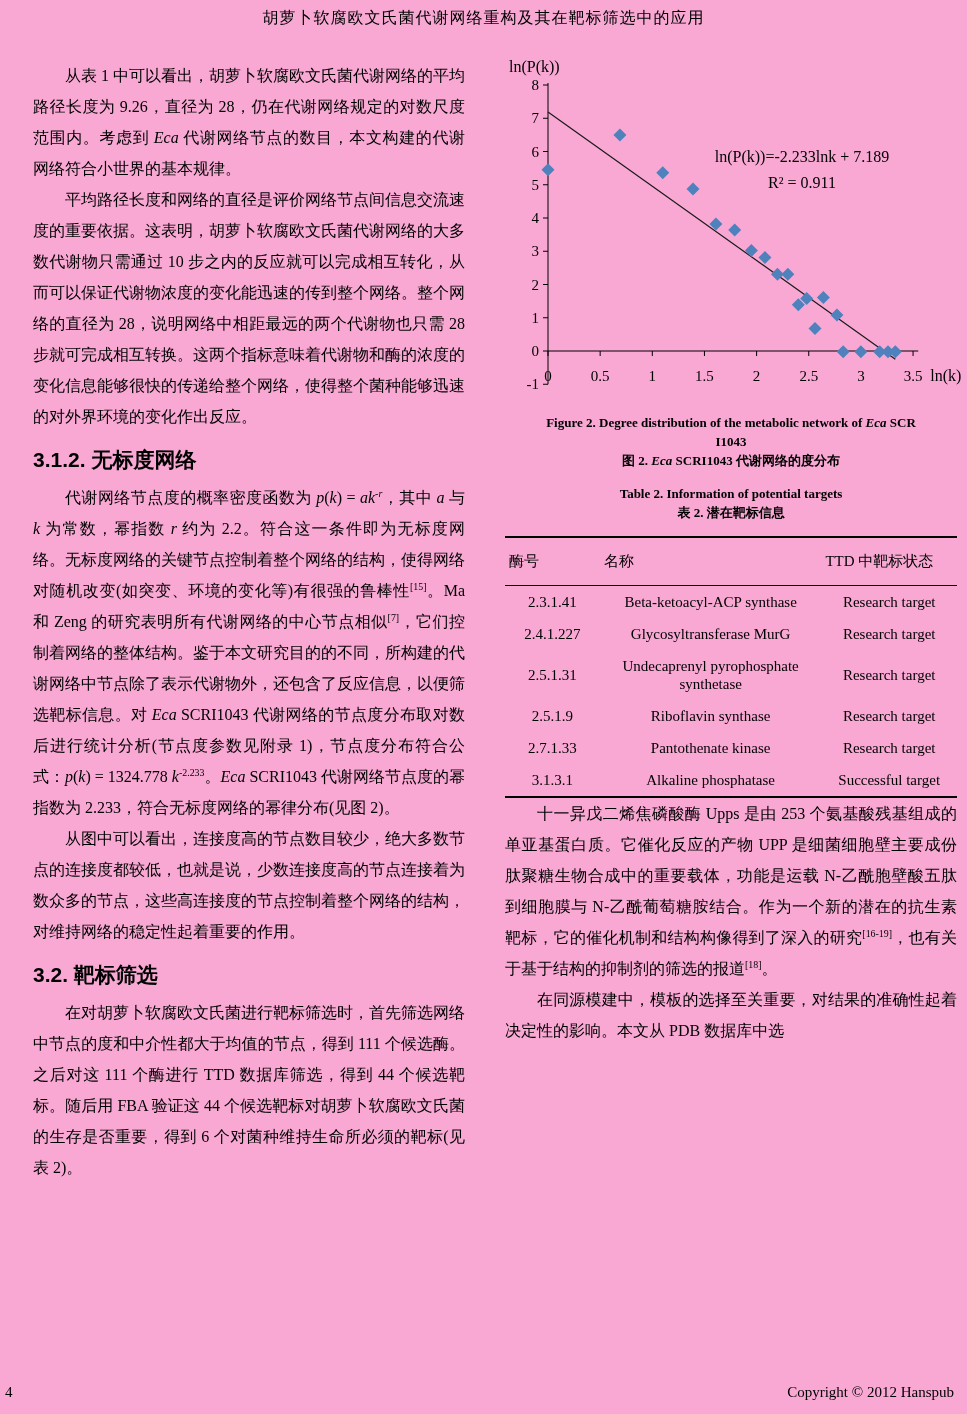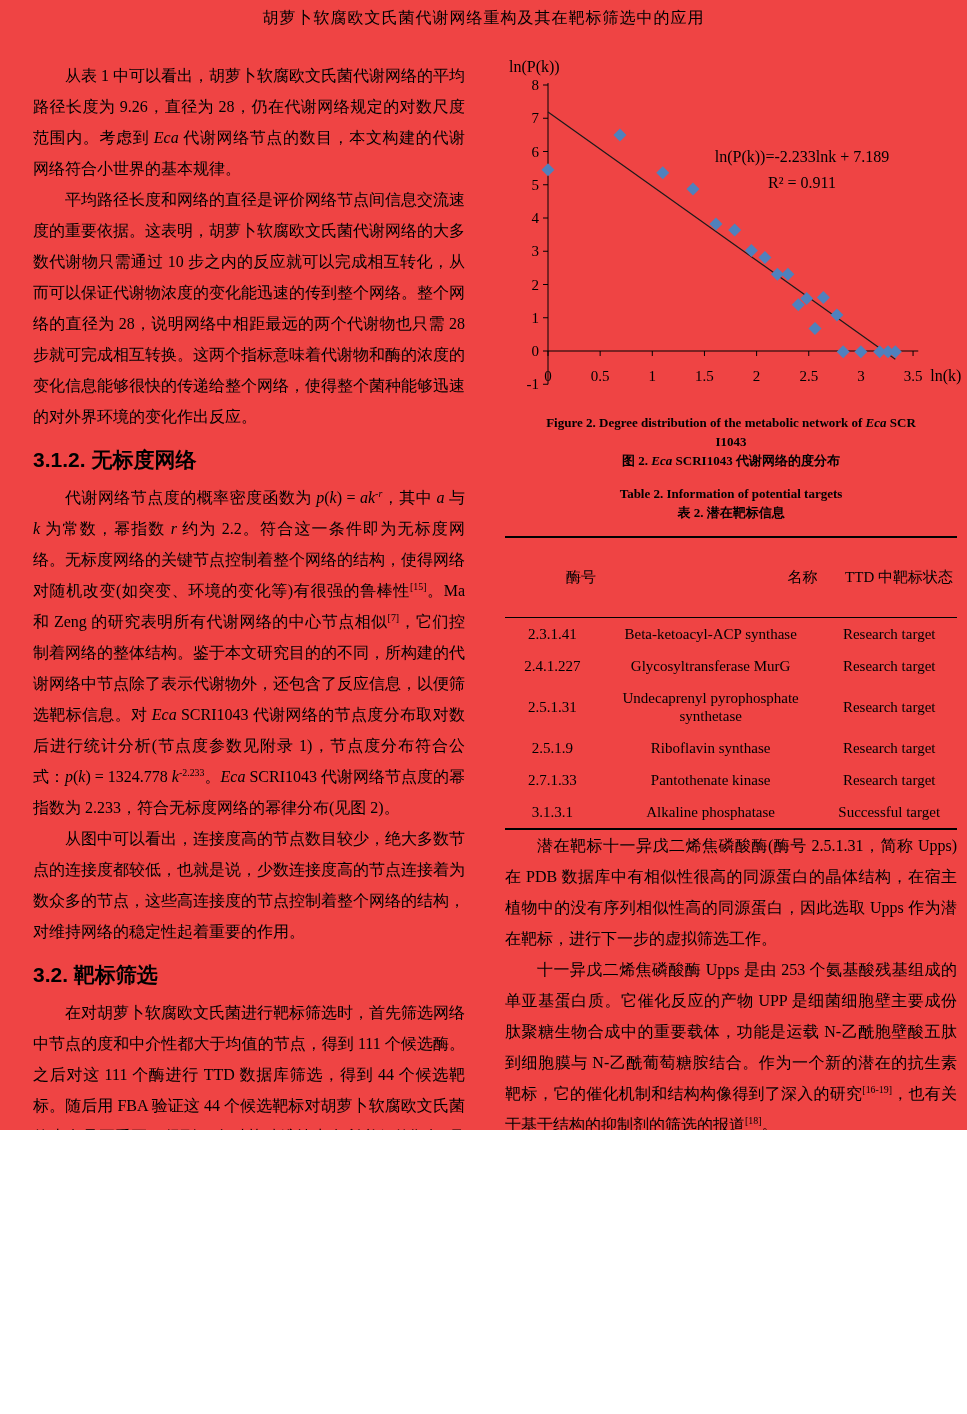--- a/index.html
+++ b/index.html
@@ -1,19 +1,19 @@
 <!DOCTYPE html>
 <html><head>
 <meta charset="utf-8">
 <style>
   html,body{margin:0;padding:0;background:#ffffff;}
   .page{
     position:relative;
-    width:967px;height:1130px;
-    background:#ef4444;
+    width:967px;height:1414px;
+    background:#f9a8d4;
     color:#000;
     font-family:"Liberation Serif","DejaVu Serif",serif;
     overflow:hidden;
   }
   .header-title{
     position:absolute;top:8px;left:0;width:100%;
     text-align:center;font-size:16px;letter-spacing:1px;
   }
   .col{position:absolute;top:56px;}
   .col-left{left:33px;width:432px;top:60px;}
@@ -36,21 +36,21 @@
   .fig-caption{margin-top:12px;}
   .tbl-caption{margin-top:14px;}
   table.targets{
     margin-top:14px;width:100%;
     border-collapse:collapse;
     border-top:2px solid #000;
     border-bottom:2px solid #000;
     font-size:15px;
   }
   table.targets thead tr{border-bottom:1px solid #000;}
-  table.targets th{font-weight:normal;padding:30px 4px;text-align:right;}
+  table.targets th{font-weight:normal;padding:14px 4px;text-align:left;}
   table.targets td{padding:7px 4px;text-align:center;line-height:18px;}
   table.targets .c1{width:21%;}
   table.targets .c2{width:49%;}
   table.targets .c3{width:30%;}
   .chart-wrap{width:462px;height:345px;}
   #chart-svg text{font-family:"Liberation Serif","DejaVu Serif",serif;fill:#000;}
   .r-para1{margin-top:30px;}
   .footer{
     position:absolute;top:1384px;left:5px;right:5px;
     font-size:15px;
@@ -196,21 +196,20 @@
             <td>Research target</td>
           </tr>
           <tr>
             <td>3.1.3.1</td>
             <td>Alkaline phosphatase</td>
             <td>Successful target</td>
           </tr>
         </tbody>
     </table>
 
-    <p class="body r-para1">潜在靶标十一异戊二烯焦磷酸酶(酶号 2.5.1.31，简称 Upps)在 PDB 数据库中有相似性很高的同源蛋白的晶体结构，在宿主植物中的没有序列相似性高的同源蛋白，因此选取 Upps 作为潜在靶标，进行下一步的虚拟筛选工作。</p>
     <p class="body">十一异戊二烯焦磷酸酶 Upps 是由 253 个氨基酸残基组成的单亚基蛋白质。它催化反应的产物 UPP 是细菌细胞壁主要成份肽聚糖生物合成中的重要载体，功能是运载 N-乙酰胞壁酸五肽到细胞膜与 N-乙酰葡萄糖胺结合。作为一个新的潜在的抗生素靶标，它的催化机制和结构构像得到了深入的研究<sup>[16-19]</sup>，也有关于基于结构的抑制剂的筛选的报道<sup>[18]</sup>。</p>
     <p class="body">在同源模建中，模板的选择至关重要，对结果的准确性起着决定性的影响。本文从 PDB 数据库中选</p>
   </div>
 
   <div class="footer">
     <span class="pageno">4</span>
     <span class="copyright">Copyright © 2012 Hanspub</span>
   </div>
 
 </div>

